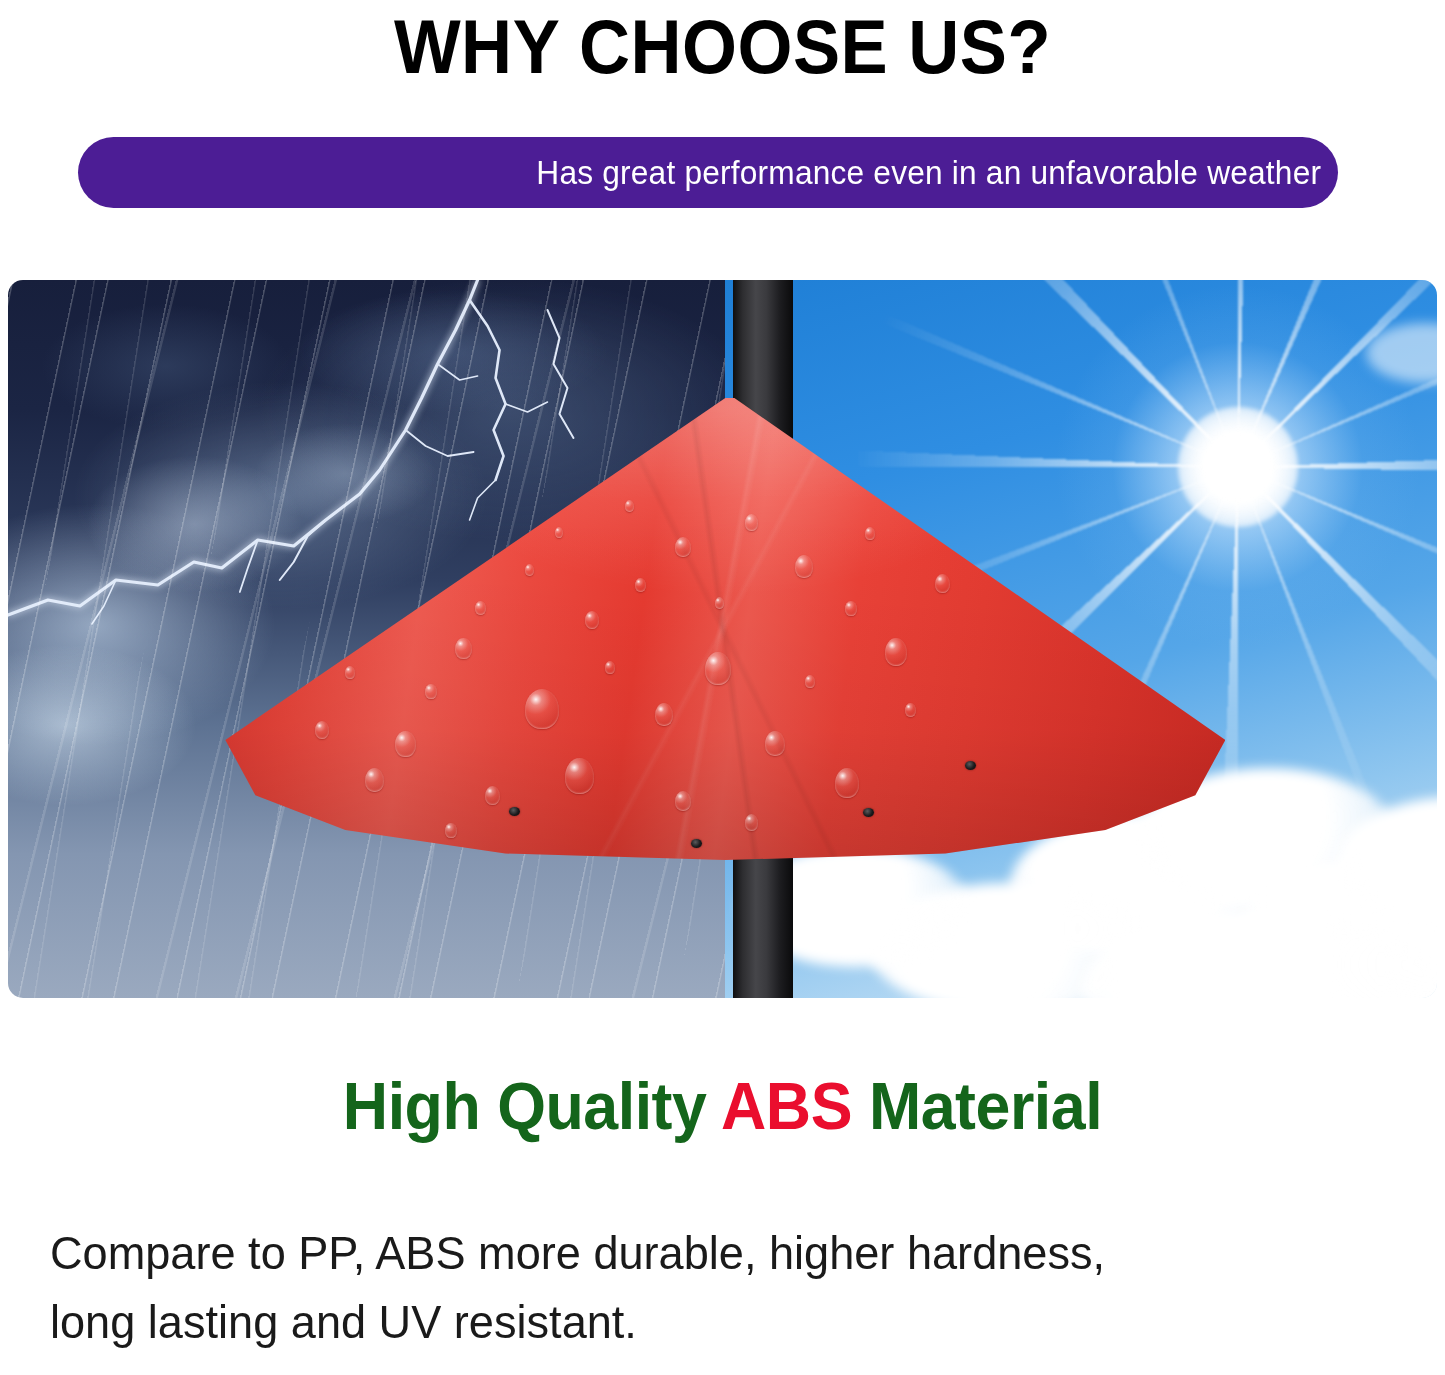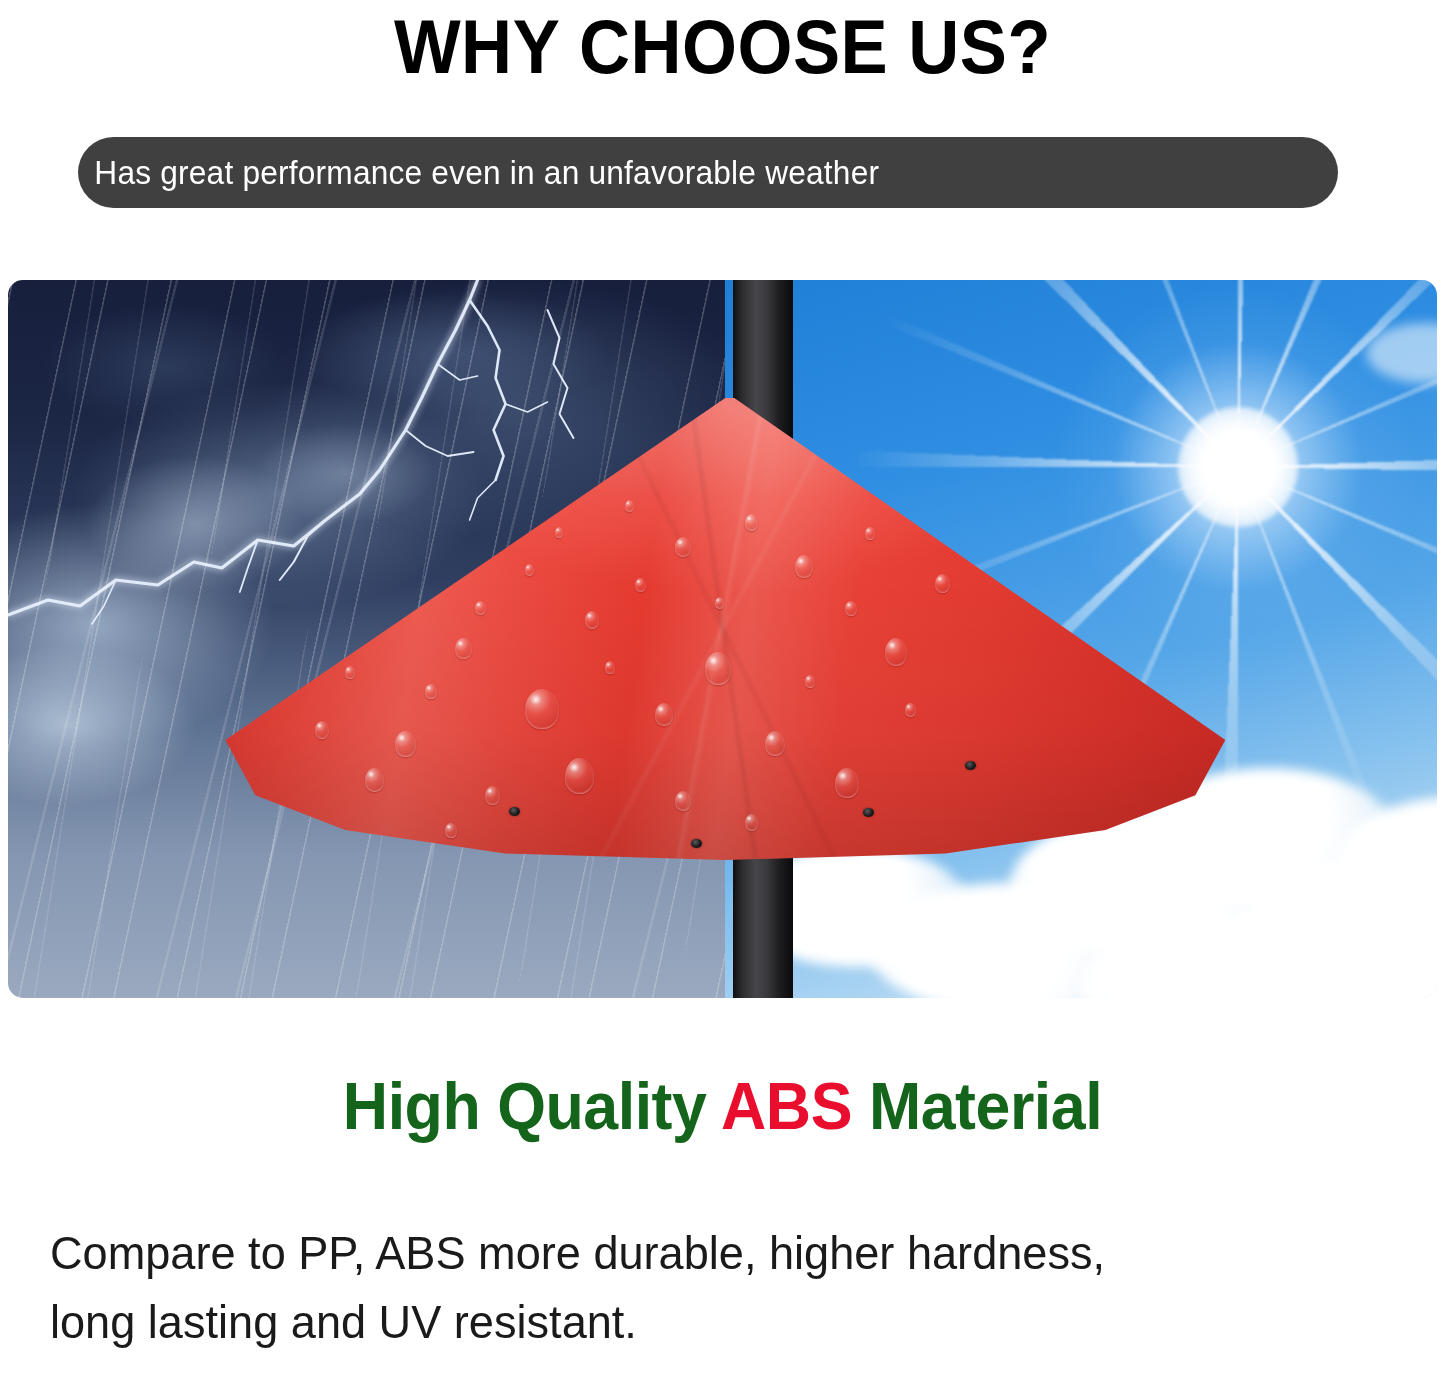--- a/index.html
+++ b/index.html
@@ -35,25 +35,25 @@
     white-space: nowrap;
   }
 
   
   .banner {
     position: absolute;
     left: 78px;
     top: 137px;
     width: 1260px;
     height: 71px;
-    background: #404040;
+    background: #4c1d95;
     border-radius: 36px;
     display: flex;
     align-items: center;
-    justify-content: flex-start;
+    justify-content: flex-end;
   }
   .banner-text {
     color: #ffffff;
     font-size: 33px;
     font-weight: 400;
     letter-spacing: 0.2px;
     transform: scaleX(0.96);
     white-space: nowrap;
   }
 

